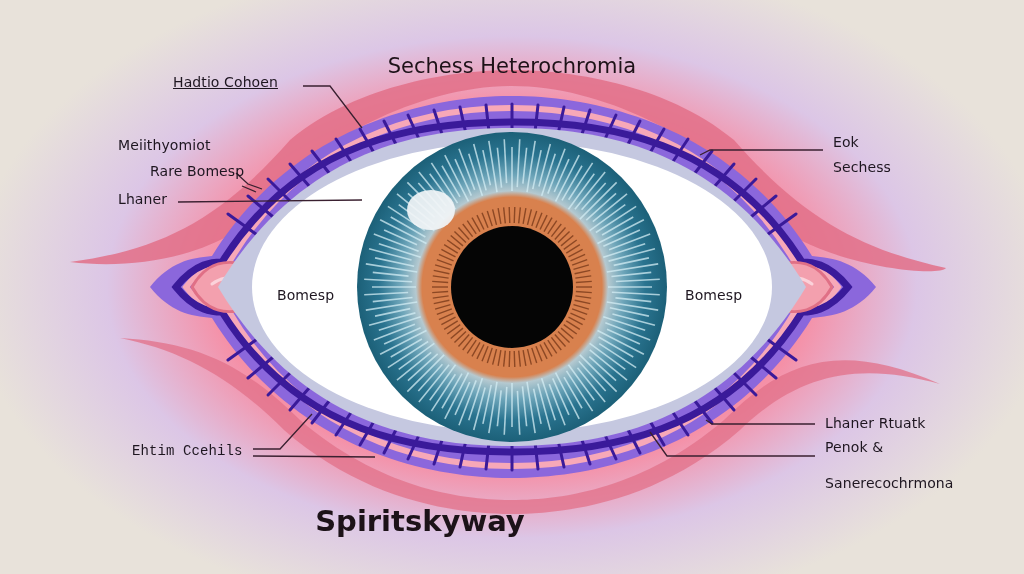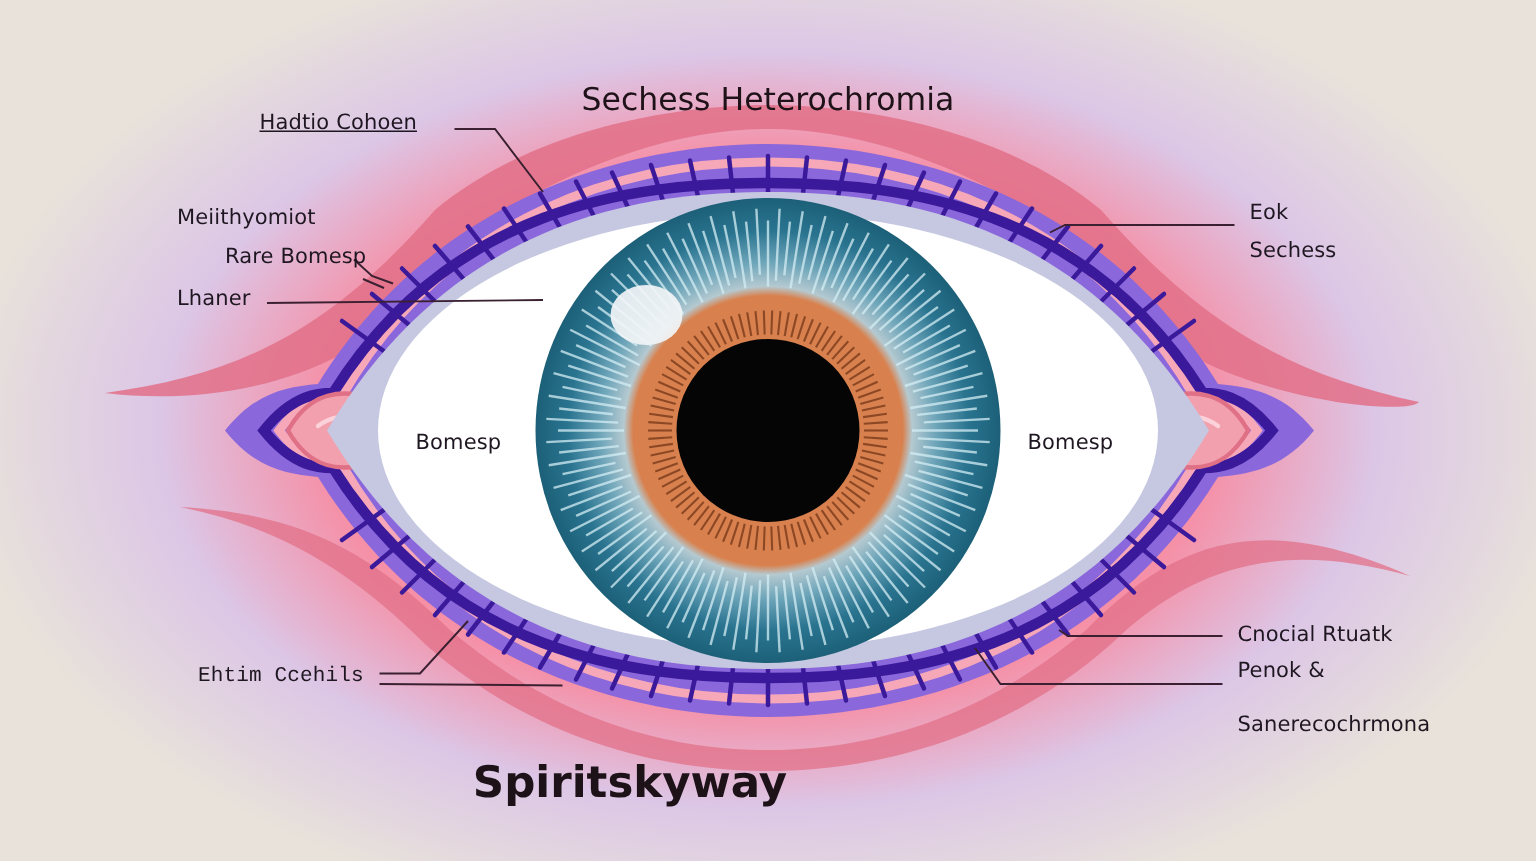--- a/index.html
+++ b/index.html
@@ -363,18 +363,18 @@
   <div class="lbl" style="left:118px; top:190px;">Lhaner</div>
 
   <div class="lbl" style="left:833px; top:133px;">Eok</div>
   <div class="lbl" style="left:833px; top:158px;">Sechess</div>
 
   <div class="lbl" style="left:277px; top:286px;">Bomesp</div>
   <div class="lbl" style="left:685px; top:286px;">Bomesp</div>
 
   <div class="lbl" style="left:132px; top:442px;font-family:Liberation Mono, monospace;">Ehtim Ccehils</div>
 
-  <div class="lbl" style="left:825px; top:414px;">Cnocial Rtuatk</div>
+  <div class="lbl" style="left:825px; top:414px;">Lhaner Rtuatk</div>
   <div class="lbl" style="left:825px; top:438px;">Penok &amp;</div>
   <div class="lbl" style="left:825px; top:462px;margin-top:12px;">Sanerecochrmona</div>
 
   <div class="brand">Spiritskyway</div>
 </div>
 
 </body></html>

